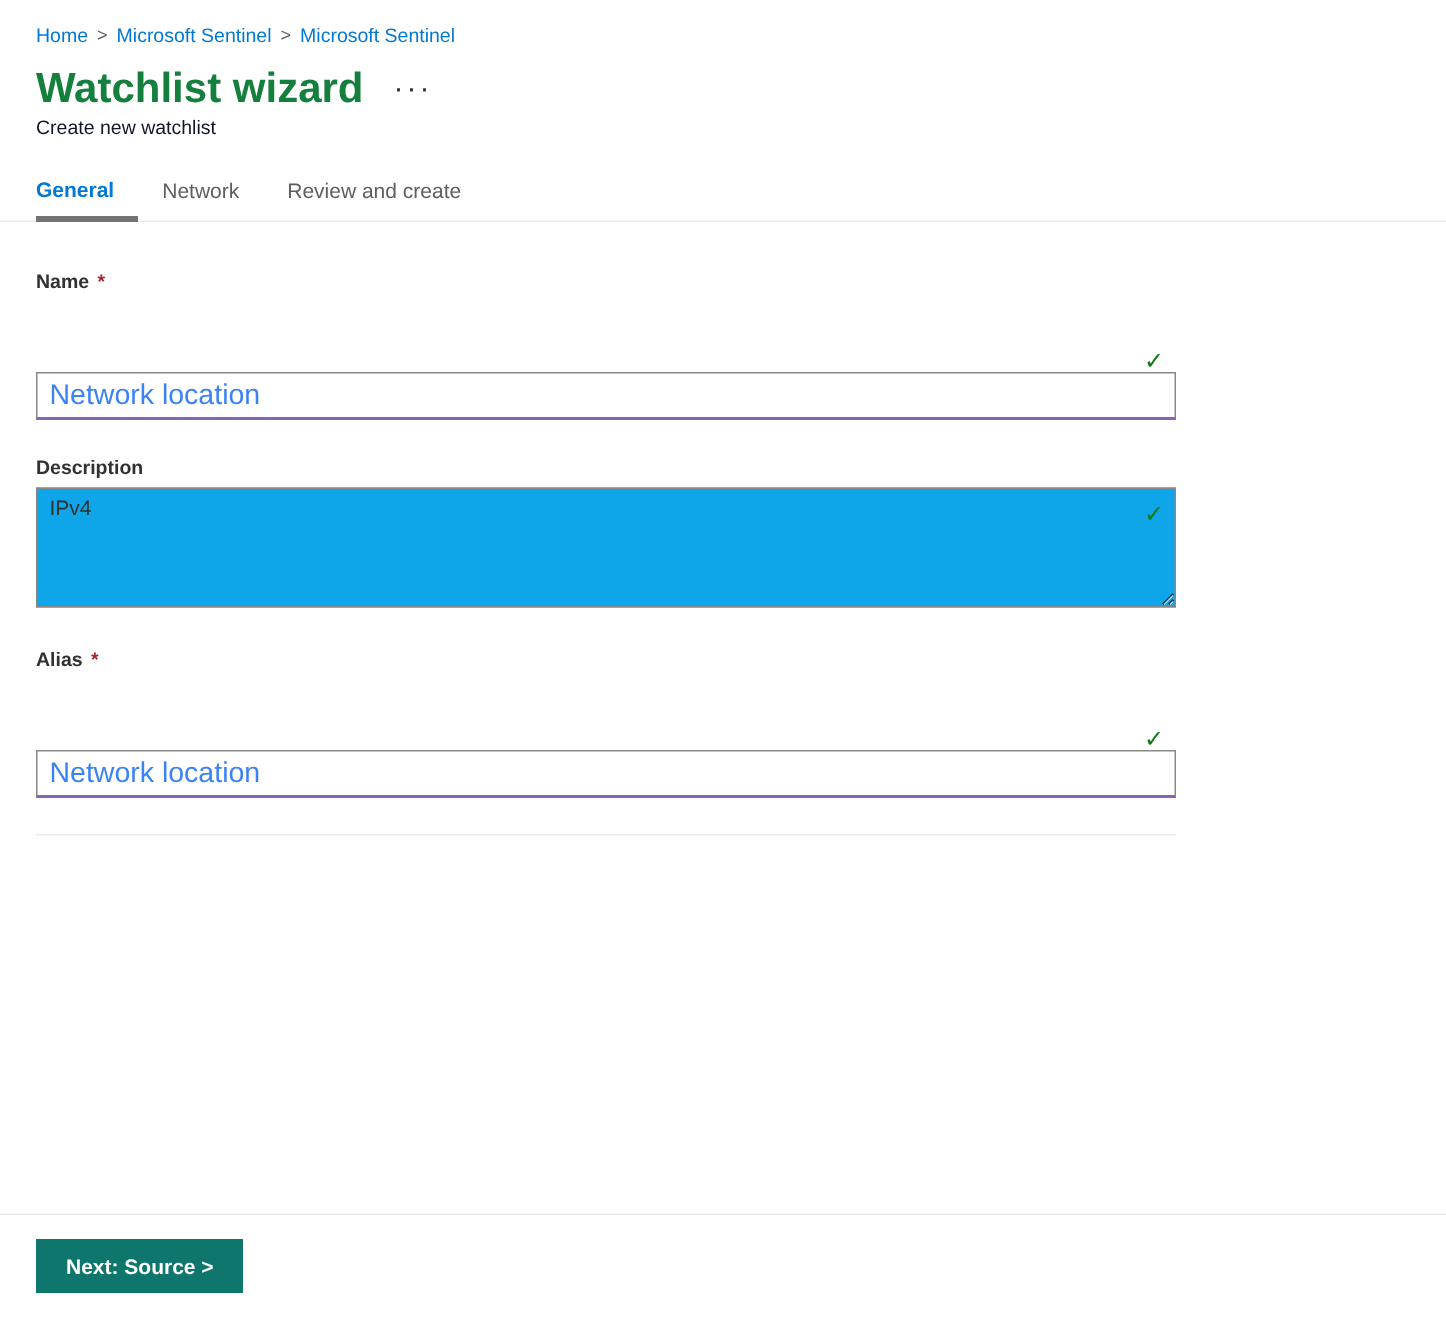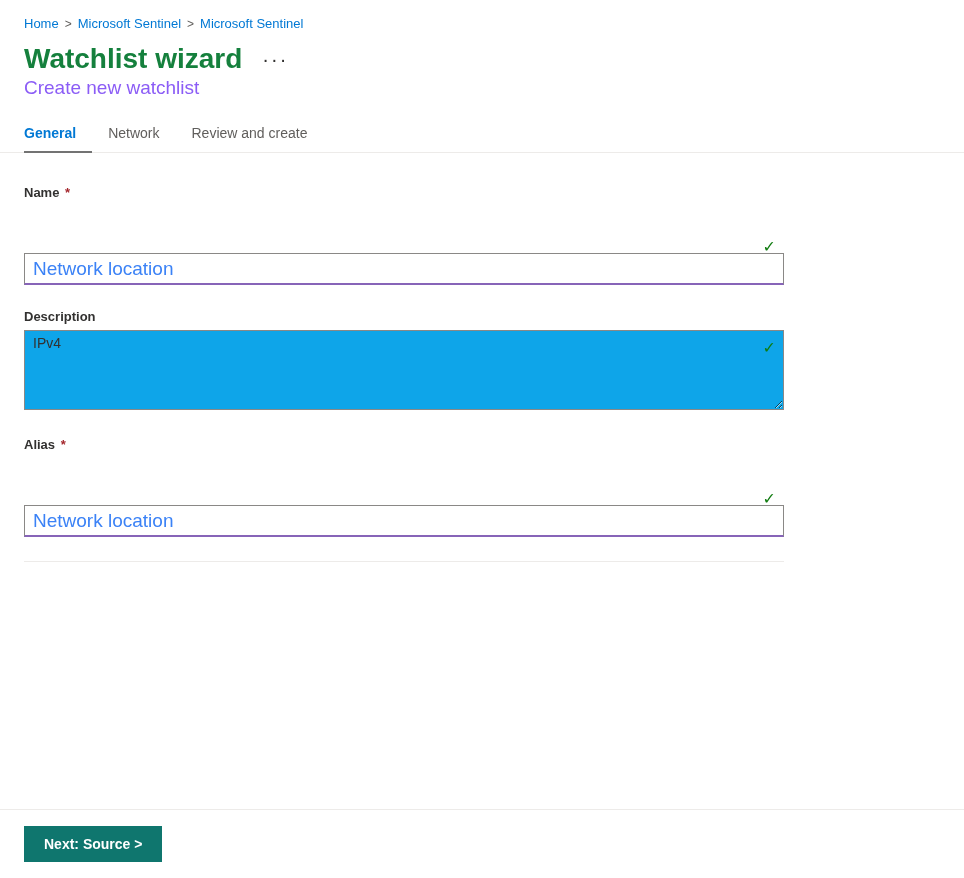--- a/index.html
+++ b/index.html
@@ -20,21 +20,20 @@
     .page-container {
       display: flex;
       flex-direction: column;
       height: 878px;
       position: relative;
     }
 
     
     .breadcrumb {
       display: flex;
-      align-items: center;
       padding: 16px 24px 8px 24px;
       gap: 6px;
       font-size: 13px;
     }
 
     .breadcrumb a {
       color: #0078d4;
       text-decoration: none;
     }
 
@@ -65,22 +64,22 @@
       color: #323130;
       padding: 4px 8px;
       letter-spacing: 2px;
       line-height: 1;
       display: flex;
       align-items: center;
     }
 
     .page-subtitle {
       padding: 2px 24px 0 24px;
-      font-size: 19px;
-      color: #8b5cf6;
+      font-size: 13px;
+      color: #0f172a;
     }
 
     
     .tabs-container {
       display: flex;
       padding: 16px 24px 0 24px;
       border-bottom: 1px solid #edebe9;
       gap: 0;
     }
 
@@ -93,21 +92,21 @@
       margin-bottom: -1px;
       white-space: nowrap;
       background: none;
       border-top: none;
       border-left: none;
       border-right: none;
     }
 
     .tab.active {
       color: #0078d4;
-      border-bottom: 2px solid #737373;
+      border-bottom: 4px solid #737373;
       font-weight: 600;
       text-align: right;
     }
 
     .tab:first-child {
       padding-left: 0;
     }
 
     
     .main-content {

